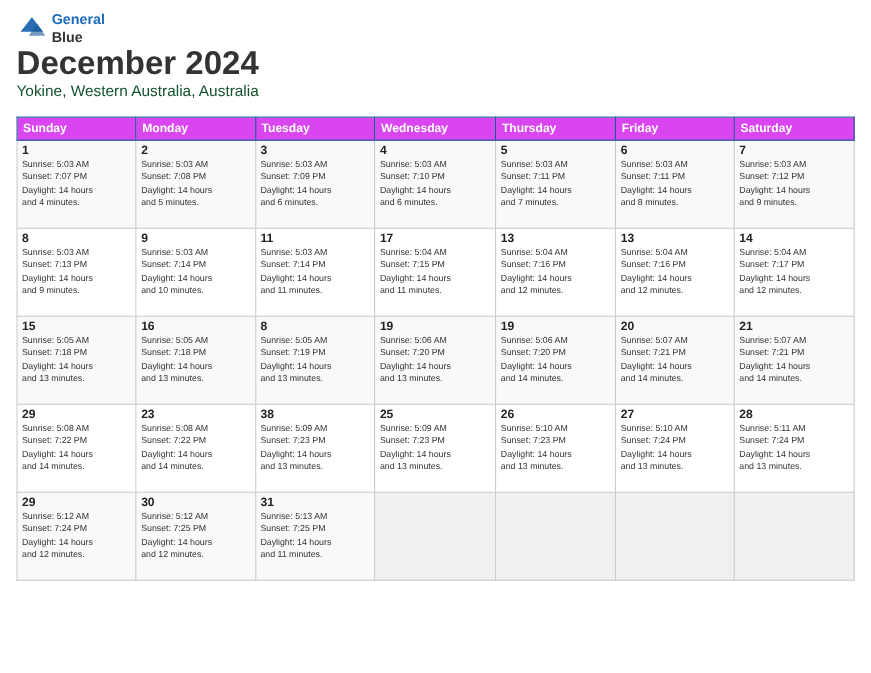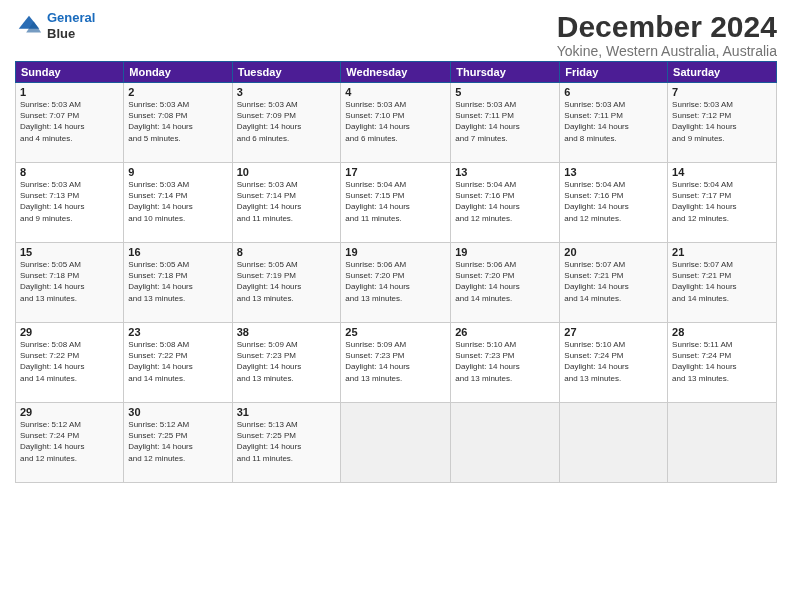--- a/index.html
+++ b/index.html
@@ -12,58 +12,59 @@
     }
     .page {
       width: 792px;
       height: 612px;
       padding: 10px 15px;
     }
     .header {
       display: flex;
       align-items: flex-start;
       justify-content: space-between;
-      margin-bottom: 2px;
+      margin-bottom: 16px;
+      flex-direction: column;
     }
     .logo {
       display: flex;
       align-items: center;
       gap: 4px;
     }
     .logo-text {
       font-size: 13px;
       font-weight: bold;
       color: #333;
       line-height: 1.2;
     }
     .logo-text .blue { color: #1a6bbd; }
     .logo-icon {
       width: 28px;
       height: 28px;
     }
     .title-block {
-      text-align: left;
+      text-align: right;
     }
     .month-title {
       font-size: 30px;
       font-weight: bold;
       color: #333;
       line-height: 1.1;
     }
     .location {
       font-size: 14px;
-      color: #737373;
+      color: #14532d;
     }
     .calendar {
       width: 100%;
       border-collapse: collapse;
       font-size: 9px;
     }
     .calendar th {
-      background-color: #4c1d95;
+      background-color: #d946ef;
       color: white;
       text-align: left;
       padding: 4px 5px;
       font-size: 11px;
       font-weight: bold;
       border: 1px solid #1a5a99;
     }
     .calendar td {
       border: 1px solid #ccc;
       padding: 3px 4px;
@@ -161,21 +162,21 @@
         <tr>
           <td>
             <span class="day-num">8</span>
             <div class="day-info">Sunrise: 5:03 AM<br>Sunset: 7:13 PM<br>Daylight: 14 hours<br>and 9 minutes.</div>
           </td>
           <td>
             <span class="day-num">9</span>
             <div class="day-info">Sunrise: 5:03 AM<br>Sunset: 7:14 PM<br>Daylight: 14 hours<br>and 10 minutes.</div>
           </td>
           <td>
-            <span class="day-num">10</span>
+            <span class="day-num">11</span>
             <div class="day-info">Sunrise: 5:03 AM<br>Sunset: 7:14 PM<br>Daylight: 14 hours<br>and 11 minutes.</div>
           </td>
           <td>
             <span class="day-num">17</span>
             <div class="day-info">Sunrise: 5:04 AM<br>Sunset: 7:15 PM<br>Daylight: 14 hours<br>and 11 minutes.</div>
           </td>
           <td>
             <span class="day-num">13</span>
             <div class="day-info">Sunrise: 5:04 AM<br>Sunset: 7:16 PM<br>Daylight: 14 hours<br>and 12 minutes.</div>
           </td>

